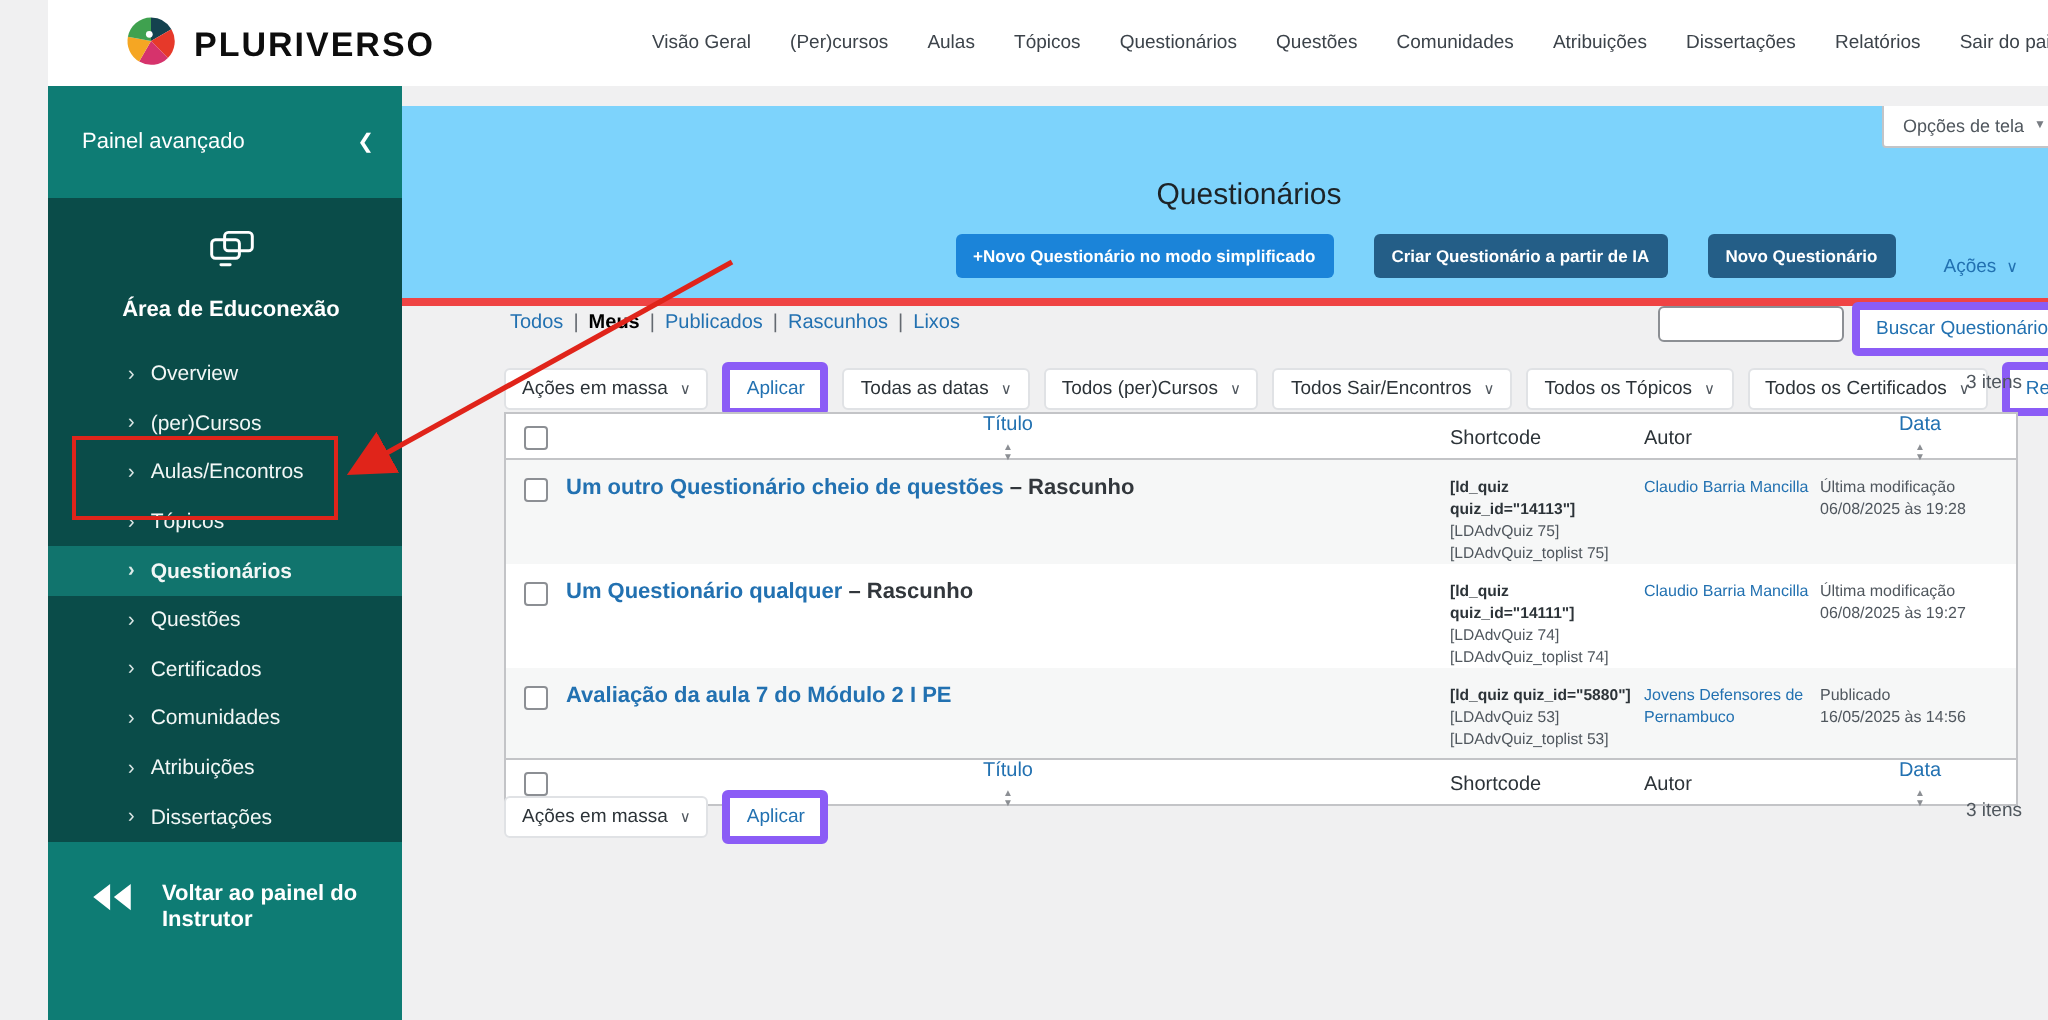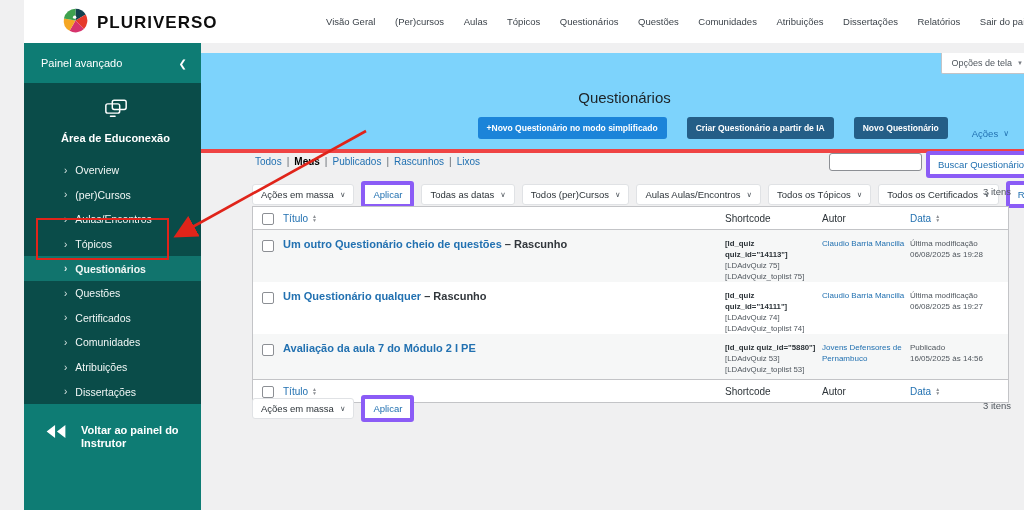--- a/index.html
+++ b/index.html
@@ -9,21 +9,21 @@
 
   
   .topbar { position:absolute; left:0; top:0; width:1024px; height:43px; background:#fff; }
   .logo { position:absolute; left:38px; top:7px; display:flex; align-items:center; gap:8px; }
   .logo-text { font-size:17px; font-weight:800; letter-spacing:1px; color:#0d0d0d; }
   .topnav { position:absolute; left:302px; right:10px; top:0; height:43px; display:flex; justify-content:space-between; align-items:center; }
   .topnav span { font-size:9.5px; color:#3c434a; cursor:pointer; white-space:nowrap; }
 
   
   .sidebar { position:absolute; left:0; top:43px; width:177px; height:467px; display:flex; flex-direction:column; }
-  .sb-header { flex:none; height:40px; background:#0e7c74; color:#fff; display:flex; align-items:center; justify-content:space-between; padding:0 14px 0 17px; font-size:11px; }
+  .sb-header { flex:none; height:56px; background:#0e7c74; color:#fff; display:flex; align-items:center; justify-content:space-between; padding:0 14px 0 17px; font-size:11px; }
   .sb-collapse { font-size:10px; color:#fff; }
   .sb-body { flex:1; background:#0a4c49; color:#fff; }
   .sb-section { display:flex; align-items:center; gap:11px; padding:15px 10px 10px 16px; font-size:11px; font-weight:bold;flex-direction:column; }
   .sb-menu { padding-top:4px; }
   .sb-item { display:flex; align-items:center; gap:8px; height:24.6px; padding-left:40px; font-size:10.5px; color:#f2f7f6; cursor:pointer; }
   .sb-item .chev { font-size:10px; opacity:.9; }
   .sb-item.active { background:#11746d; font-weight:bold; }
   .sb-footer { flex:none; height:127px; background:#0e7c74; color:#fff; padding-top:14px; }
   .sb-foot-item { display:flex; align-items:flex-start; gap:13px; padding:6px 12px 6px 20px; cursor:pointer; }
   .sb-foot-item .lbl { font-size:11px; font-weight:bold; line-height:13px; max-width:108px; }
@@ -52,21 +52,21 @@
   .controls { position:absolute; left:228px; top:181px; display:flex; align-items:center; gap:7px; }
   .select { display:flex; align-items:center; gap:6px; background:#fff; border:1px solid #e0e2e5; border-radius:3px; padding:4px 8px; font-size:9.5px; color:#2c3338; cursor:pointer; white-space:nowrap; }
   .select .chev { font-size:7.5px; color:#50575e; }
   .count-top { position:absolute; right:37px; top:186px; font-size:9.5px; color:#50575e; }
 
   
   .table { position:absolute; left:228px; top:206px; width:757px; background:#fff; border:1px solid #c3c4c7; }
   .thead, .tfootrow { display:grid; grid-template-columns:30px 442px 97px 88px 100px; height:23px; align-items:center; font-size:10px; background:#fff; }
   .thead { border-bottom:1px solid #c3c4c7; }
   .tfootrow { border-top:1px solid #c3c4c7; }
-  .th-sortable { color:#2271b1; display:flex; align-items:center; gap:4px; cursor:pointer; }
+  .th-sortable { color:#2271b1; display:flex; align-items:center; gap:4px; cursor:pointer;flex-direction:column; }
   .th-plain { color:#2c3338; }
   .sort { display:inline-flex; flex-direction:column; line-height:4.5px; font-size:5px; color:#8c8f94; }
   .checkbox { width:12px; height:12px; border:1px solid #8c8f94; border-radius:2px; background:#fff; display:inline-block; margin-left:9px; cursor:pointer; }
   .trow { display:grid; grid-template-columns:30px 442px 97px 88px 100px; min-height:45px; }
   .trow:nth-child(odd) { background:#f6f7f7; }
   .c-check { padding-top:8px; }
   .c-title { padding:8px 8px 0 0; font-size:11px; font-weight:bold; line-height:13px; }
   .c-title a { color:#2271b1; text-decoration:none; cursor:pointer; }
   .c-title .suffix { color:#32373c; }
   .c-short { padding:8px 6px 0 0; font-size:7.8px; line-height:11px; color:#50575e; }
@@ -227,21 +227,21 @@
     <button class="btn-secondary">Aplicar</button>
     <span class="select">
       <span>Todas as datas</span>
       <span class="chev">∨</span>
     </span>
     <span class="select">
       <span>Todos (per)Cursos</span>
       <span class="chev">∨</span>
     </span>
     <span class="select">
-      <span>Aulas Aulas/Encontros</span>
+      <span>Todos Sair/Encontros</span>
       <span class="chev">∨</span>
     </span>
     <span class="select">
       <span>Todos os Tópicos</span>
       <span class="chev">∨</span>
     </span>
     <span class="select">
       <span>Todos os Certificados</span>
       <span class="chev">∨</span>
     </span>

